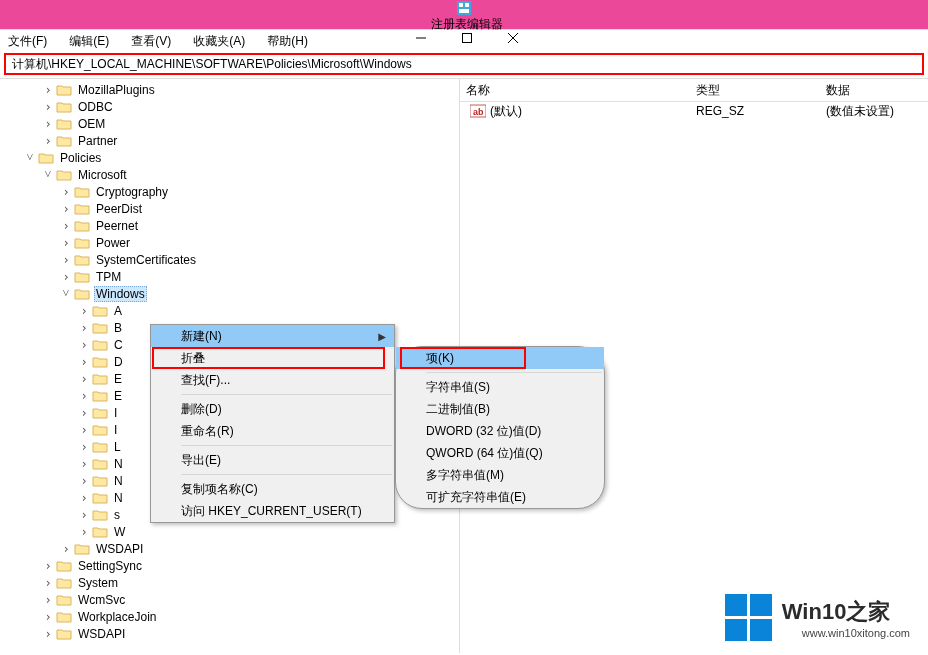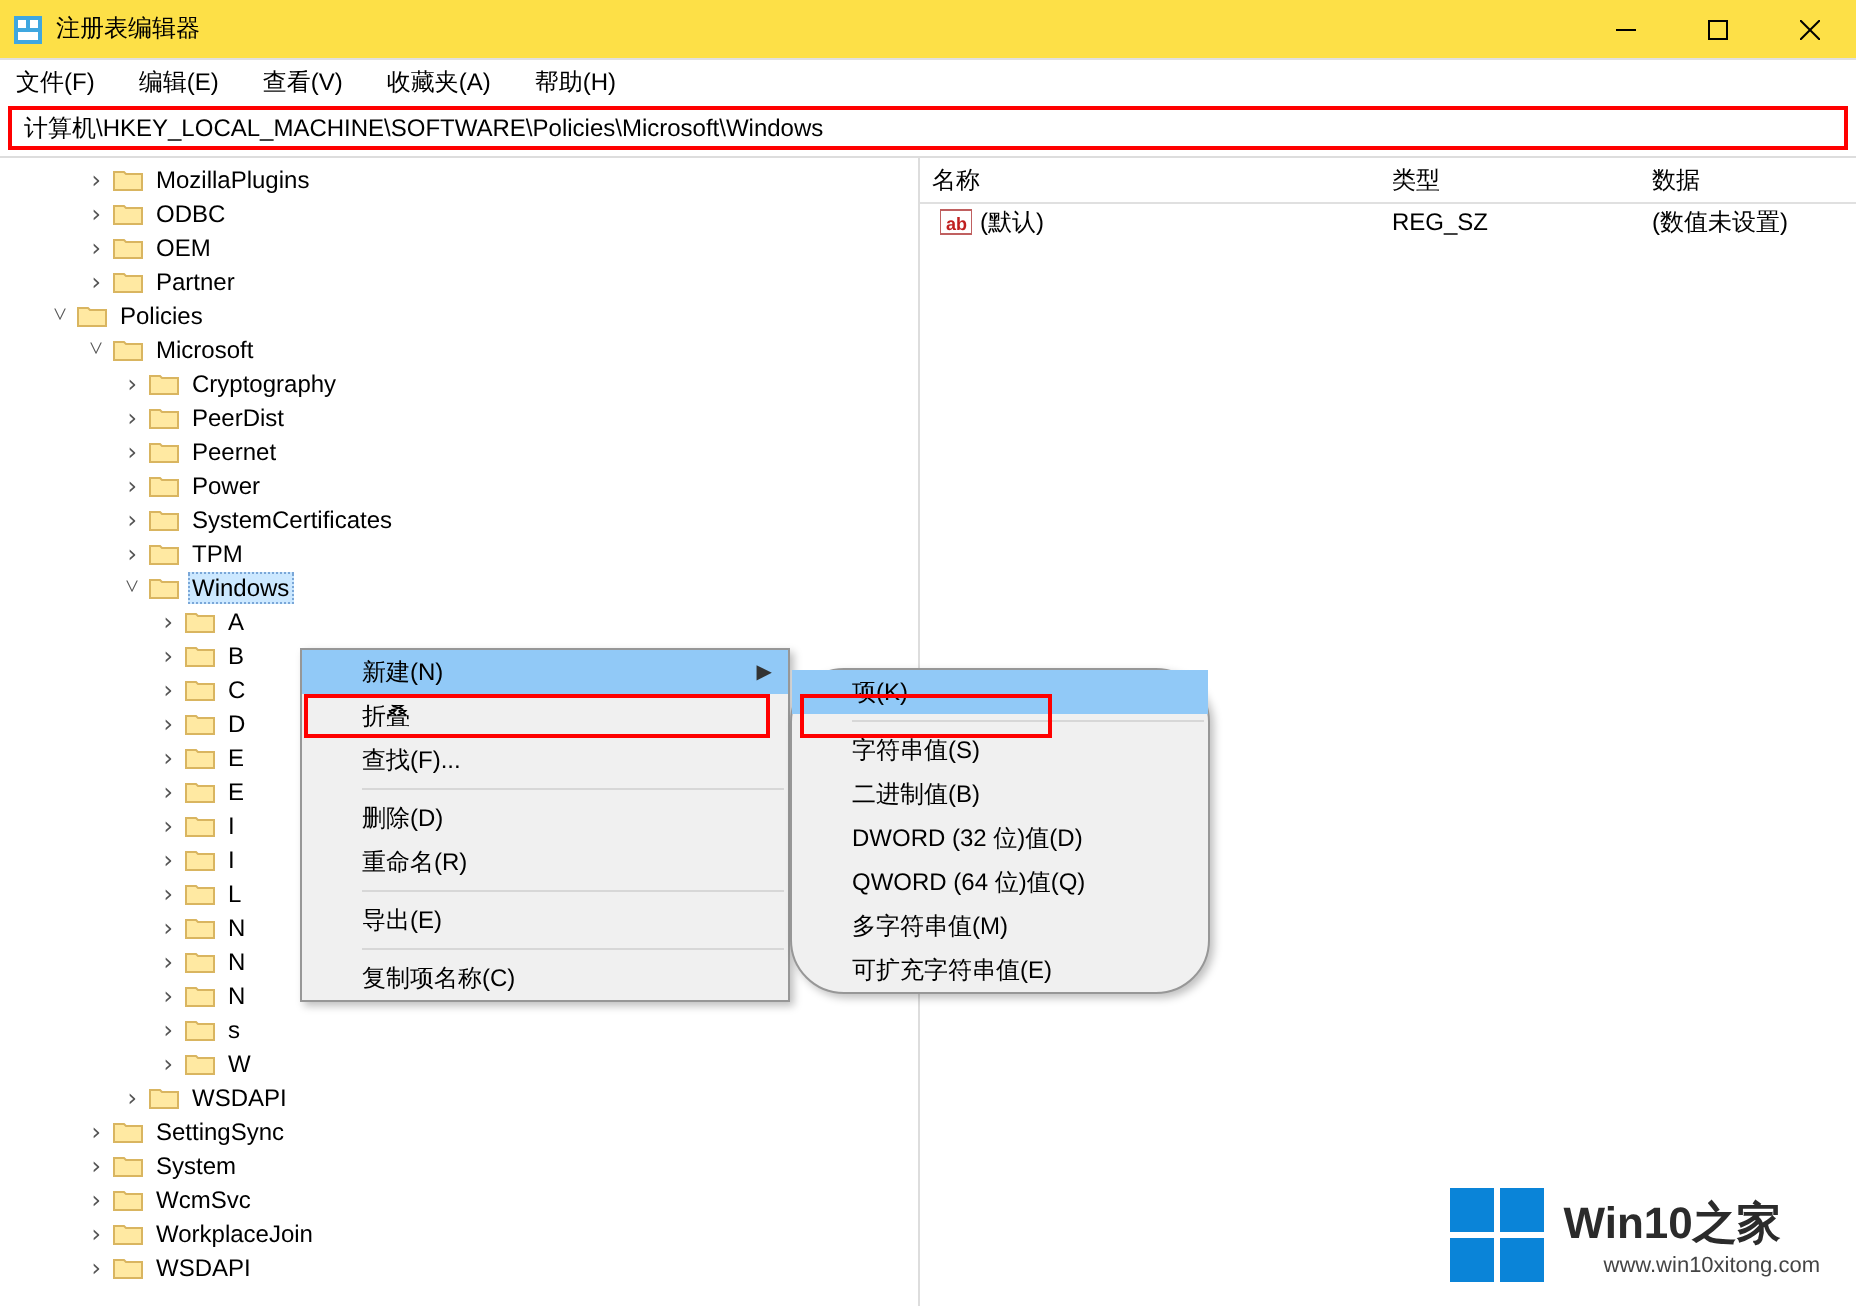--- a/index.html
+++ b/index.html
@@ -1,17 +1,17 @@
 <!DOCTYPE html>
 <html><head>
 <meta charset="utf-8">
 <style>
   * { box-sizing: border-box; }
   body { margin: 0; font-family: "Microsoft YaHei", "Segoe UI", Tahoma, sans-serif; font-size: 12px; background: #fff; color: #000; user-select: none; width: 928px; height: 655px; overflow: hidden; position: relative; }
-  .titlebar { height: 30px; display: flex; align-items: center; background: #fde047; border-bottom: 1px solid #e0e0e0; padding-left: 6px; }
+  .titlebar { height: 30px; display: flex; align-items: center; background: #ec4899; border-bottom: 1px solid #e0e0e0; padding-left: 6px; flex-direction: column; }
   .titlebar .app-icon { width: 16px; height: 16px; margin-right: 6px; }
   .titlebar .title { flex: 1; }
   .win-btns { display: flex; height: 100%; }
   .win-btn { width: 46px; display: flex; align-items: center; justify-content: center; }
   .menubar { height: 23px; display: flex; align-items: center; padding-left: 4px; gap: 14px; }
   .menubar span { padding: 2px 4px; }
   .addrbar { height: 22px; border: 2px solid #ff0000; margin: 0 4px 3px 4px; display: flex; align-items: center; padding: 0 4px; }
   .addrbar input { border: none; outline: none; flex: 1; font-family: inherit; font-size: 12px; background: transparent; }
   .content { display: flex; height: calc(655px - 30px - 23px - 27px); border-top: 1px solid #ddd; }
   .tree-pane { width: 460px; border-right: 1px solid #ddd; overflow: hidden; position: relative; }
@@ -30,21 +30,21 @@
   .node-label.sel { background: #cce8ff; border: 1px dotted #7aa7d8; padding: 0 1px; }
   .ab-icon { width: 16px; height: 14px; margin: 0 4px; display:inline-block; }
 
   .ctx-menu { position: absolute; background: #f0f0f0; border: 1px solid #979797; box-shadow: 2px 2px 4px rgba(0,0,0,0.25); z-index: 100; }
   .ctx-item { display: flex; align-items: center; height: 22px; padding: 0 25px 0 30px; position: relative; white-space: nowrap; }
   .ctx-item.hover { background: #91c9f7; }
   .ctx-item .arrow { position: absolute; right: 8px; font-size: 10px; color: #333; }
   .ctx-sep { height: 1px; background: #d7d7d7; margin: 3px 2px 3px 30px; }
 
   .ctx-main { left: 150px; top: 324px; width: 245px; }
-  .ctx-sub  { left: 395px; top: 334px; width: 210px; border-radius: 27px; }
+  .ctx-sub  { left: 395px; top: 346px; width: 210px; border-radius: 27px; }
 
   .redbox { position: absolute; border: 2px solid #ff0000; pointer-events: none; z-index: 200; }
   .redbox.new  { left: 152px; top: 347px; width: 233px; height: 22px; }
   .redbox.item { left: 400px; top: 347px; width: 126px; height: 22px; }
 
   .watermark { position: absolute; right: 10px; bottom: 10px; display: flex; align-items: center; gap: 10px; z-index: 50; background: rgba(255,255,255,.85); padding: 4px 8px; }
   .watermark .win-logo { display: grid; grid-template-columns: 22px 22px; grid-template-rows: 22px 22px; gap: 3px; }
   .watermark .sq { background: #0a84d8; }
   .watermark .txt .l1 { font-size: 22px; font-weight: 600; color: #2b2b2b; }
   .watermark .txt .l2 { font-size: 11px; color: #444; margin-left: 20px; }
@@ -429,20 +429,21 @@
     </div>
   <div class="ctx-item">折叠</div>
   <div class="ctx-item">查找(F)...</div>
   <div class="ctx-sep"></div>
   <div class="ctx-item">删除(D)</div>
   <div class="ctx-item">重命名(R)</div>
   <div class="ctx-sep"></div>
   <div class="ctx-item">导出(E)</div>
   <div class="ctx-sep"></div>
   <div class="ctx-item">复制项名称(C)</div>
+  <div class="ctx-item">访问 HKEY_CURRENT_USER(T)</div>
 </div>
 
 <div class="ctx-menu ctx-sub">
   <div class="ctx-item hover">项(K)</div>
   <div class="ctx-sep"></div>
   <div class="ctx-item">字符串值(S)</div>
   <div class="ctx-item">二进制值(B)</div>
   <div class="ctx-item">DWORD (32 位)值(D)</div>
   <div class="ctx-item">QWORD (64 位)值(Q)</div>
   <div class="ctx-item">多字符串值(M)</div>

